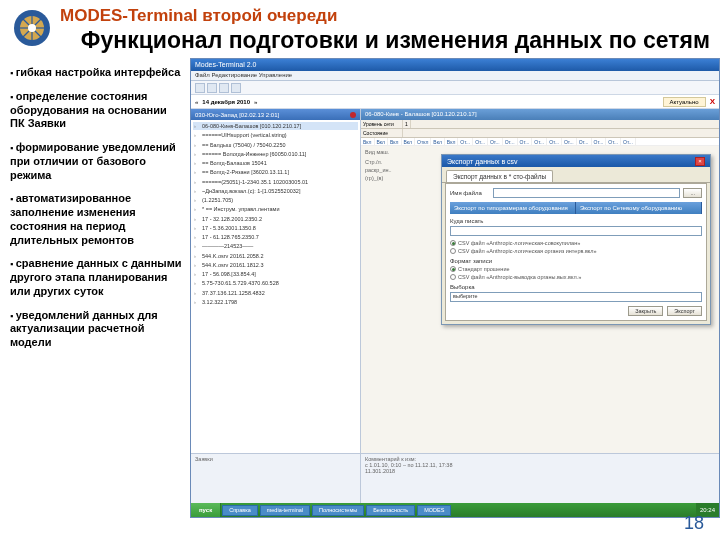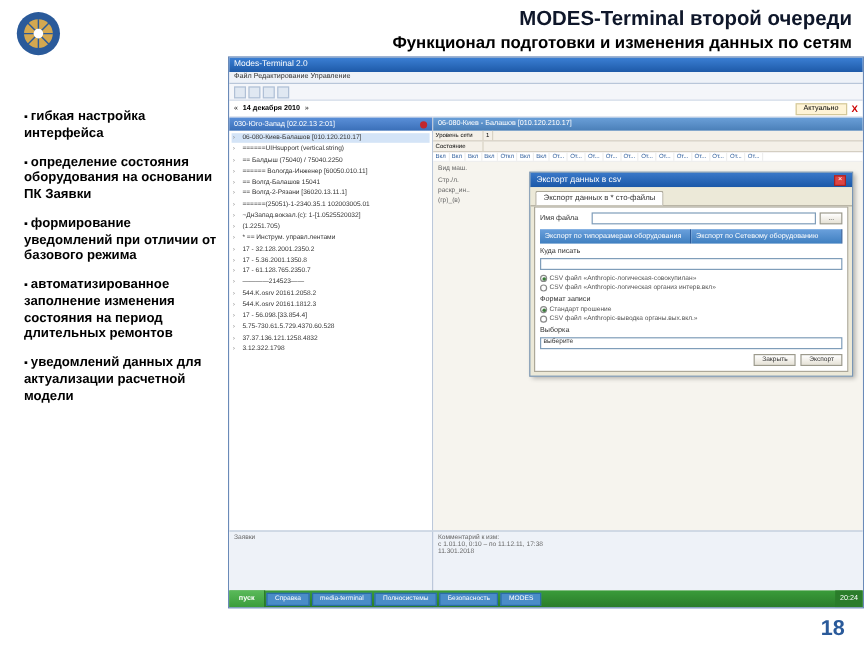--- a/index.html
+++ b/index.html
@@ -1,23 +1,23 @@
 <!DOCTYPE html>
 <html><head>
 <meta charset="utf-8">
 <style>
   * { margin:0; padding:0; box-sizing:border-box; font-family:Arial,sans-serif; }
   body { width:720px; height:540px; background:#fff; position:relative; overflow:hidden; }
   .logo { position:absolute; top:8px; left:12px; width:40px; height:40px; }
   .logo svg { width:100%; height:100%; }
   .title-area { padding:6px 10px 4px 60px; }
-  .title1 { font-size:17px; font-weight:bold; color:#0f172a; text-align:right; }
-  .title2 { font-size:14px; font-weight:bold; color:#000; text-align:right; margin-top:1px; }
+  .title1 { font-size:17px; font-weight:bold; color:#c2410c; }
+  .title2 { font-size:23px; font-weight:bold; color:#000; text-align:right; margin-top:1px; }
   .content { display:flex; height:460px; }
-  .sidebar { width:190px; padding:8px 6px 0 20px; font-size:11px; color:#000; line-height:1.25;margin-top:36px; }
+  .sidebar { width:190px; padding:8px 6px 0 10px; font-size:11px; color:#000; line-height:1.25; }
   .bullet { margin-bottom:10px; }
   .bullet::before { content:"▪ "; font-size:9px; }
   .bullet b { font-weight:bold; }
   .screenshot { flex:1; background:#e8edf5; border:1px solid #6a8ab8; position:relative; font-size:6px; overflow:hidden; }
   .win-title { background:linear-gradient(#3b7fd4,#1e5aa8); color:#fff; padding:2px 4px; font-size:7px; height:12px; }
   .menubar { background:#eef2f8; border-bottom:1px solid #b8c6d9; padding:1px 4px; height:10px; color:#333; font-size:6px; }
   .toolbar { background:#f4f6fa; border-bottom:1px solid #cdd7e5; height:14px; display:flex; align-items:center; padding:0 4px; gap:2px; }
   .tbtn { width:10px; height:10px; background:#e0e8f2; border:1px solid #b0c0d6; }
   .subbar { background:#fff; border-bottom:1px solid #d0d8e6; height:14px; display:flex; align-items:center; padding:0 4px; font-size:6px; gap:4px; }
   .tab { background:#fff4d6; border:1px solid #d4c89a; padding:1px 6px; font-size:6px; }
@@ -52,21 +52,21 @@
   .radio-line { display:flex; align-items:center; gap:2px; font-size:5.5px; color:#555; margin-bottom:2px; }
   .radio-line .r { width:6px; height:6px; border:1px solid #888; border-radius:50%; background:#fff; display:inline-flex; align-items:center; justify-content:center; }
   .radio-line .r.on::after { content:""; width:3px; height:3px; background:#3a7a3a; border-radius:50%; }
   .bottom-panel { position:absolute; bottom:14px; left:0; right:0; height:50px; background:#eef2f8; border-top:1px solid #bcc8da; display:flex; }
   .bp-left { width:170px; border-right:1px solid #bcc8da; padding:2px 4px; font-size:5.5px; color:#666; }
   .bp-right { flex:1; padding:2px 4px; font-size:5.5px; color:#666; }
   .taskbar { position:absolute; bottom:0; left:0; right:0; height:14px; background:linear-gradient(#3a9c3a,#2a7c2a); display:flex; align-items:center; font-size:6px; color:#fff; }
   .start { background:linear-gradient(#5aba5a,#3a9c3a); padding:0 8px; height:100%; display:flex; align-items:center; font-weight:bold; border-right:1px solid #2a7a2a; }
   .task-item { background:#4a8cc8; border:1px solid #2a6ca8; padding:0 6px; margin:0 1px; height:11px; display:flex; align-items:center; font-size:5.5px; }
   .tray { margin-left:auto; background:#2a7c2a; padding:0 4px; height:100%; display:flex; align-items:center; gap:2px; }
-  .page-num { position:absolute; bottom:6px; right:16px; font-size:18px; font-weight:bold; color:#2a5a9a; }
+  .page-num { position:absolute; bottom:6px; right:16px; font-size:18px; font-weight:normal; color:#2a5a9a; }
 </style>
 </head>
 <body>
 
 <div class="logo">
 <svg viewBox="0 0 40 40">
       <circle cx="20" cy="20" r="18" fill="#2a5a9a"></circle>
       <circle cx="20" cy="20" r="12" fill="#d4a850"></circle>
       <g stroke="#2a5a9a" stroke-width="1.2">
         <line x1="20" y1="8" x2="20" y2="32"></line>
@@ -82,20 +82,21 @@
   <div class="title1">MODES-Terminal второй очереди</div>
   <div class="title2">Функционал подготовки и изменения данных по сетям</div>
 </div>
 
 <div class="content">
   <div class="sidebar">
     <div class="bullet"><b>гибкая настройка интерфейса</b></div>
     <div class="bullet"><b>определение состояния оборудования на основании ПК Заявки</b></div>
     <div class="bullet"><b>формирование уведомлений при отличии от базового режима</b></div>
     <div class="bullet"><b>автоматизированное заполнение изменения состояния на период длительных ремонтов</b></div>
+    <div class="bullet"><b>сравнение данных с данными другого этапа планирования или других суток</b></div>
     <div class="bullet"><b>уведомлений данных для актуализации расчетной модели</b></div>
   </div>
 
   <div class="screenshot">
     <div class="win-title">Modes-Terminal 2.0</div>
     <div class="menubar">Файл  Редактирование  Управление</div>
     <div class="toolbar">
       <div class="tbtn"></div>
       <div class="tbtn"></div>
       <div class="tbtn"></div>

